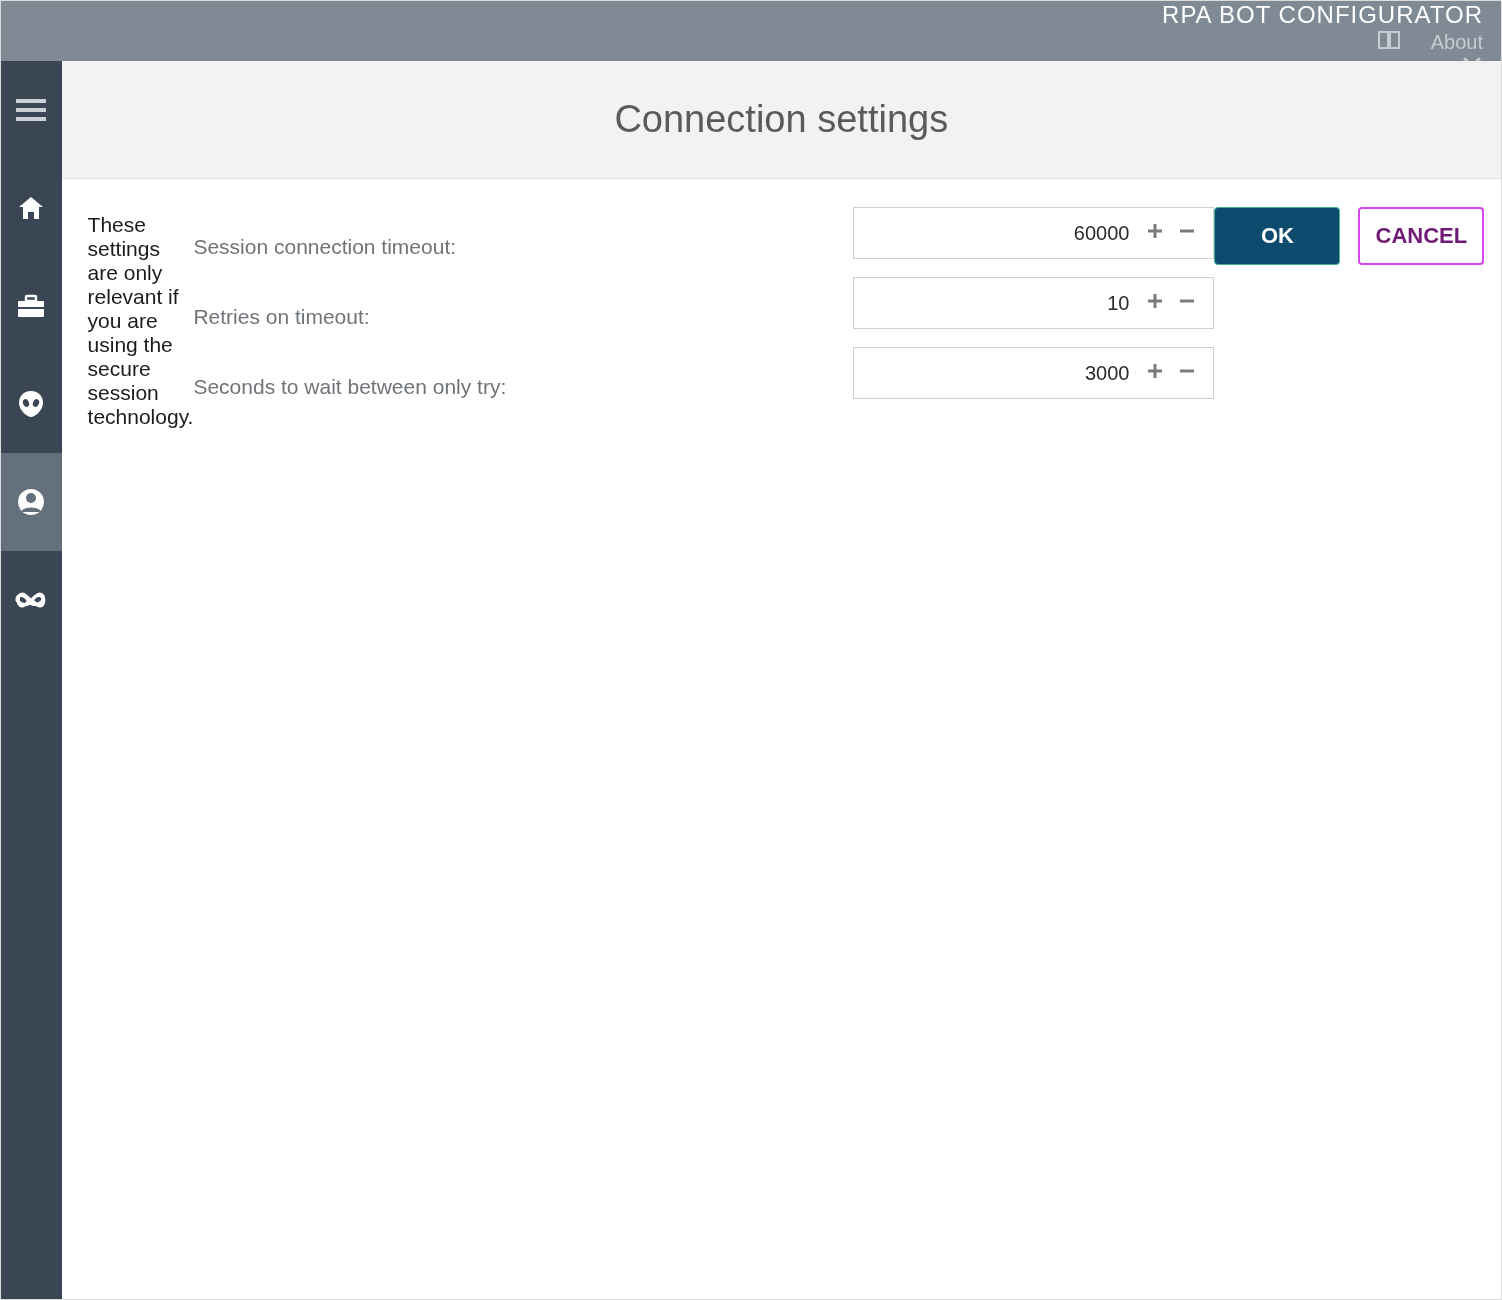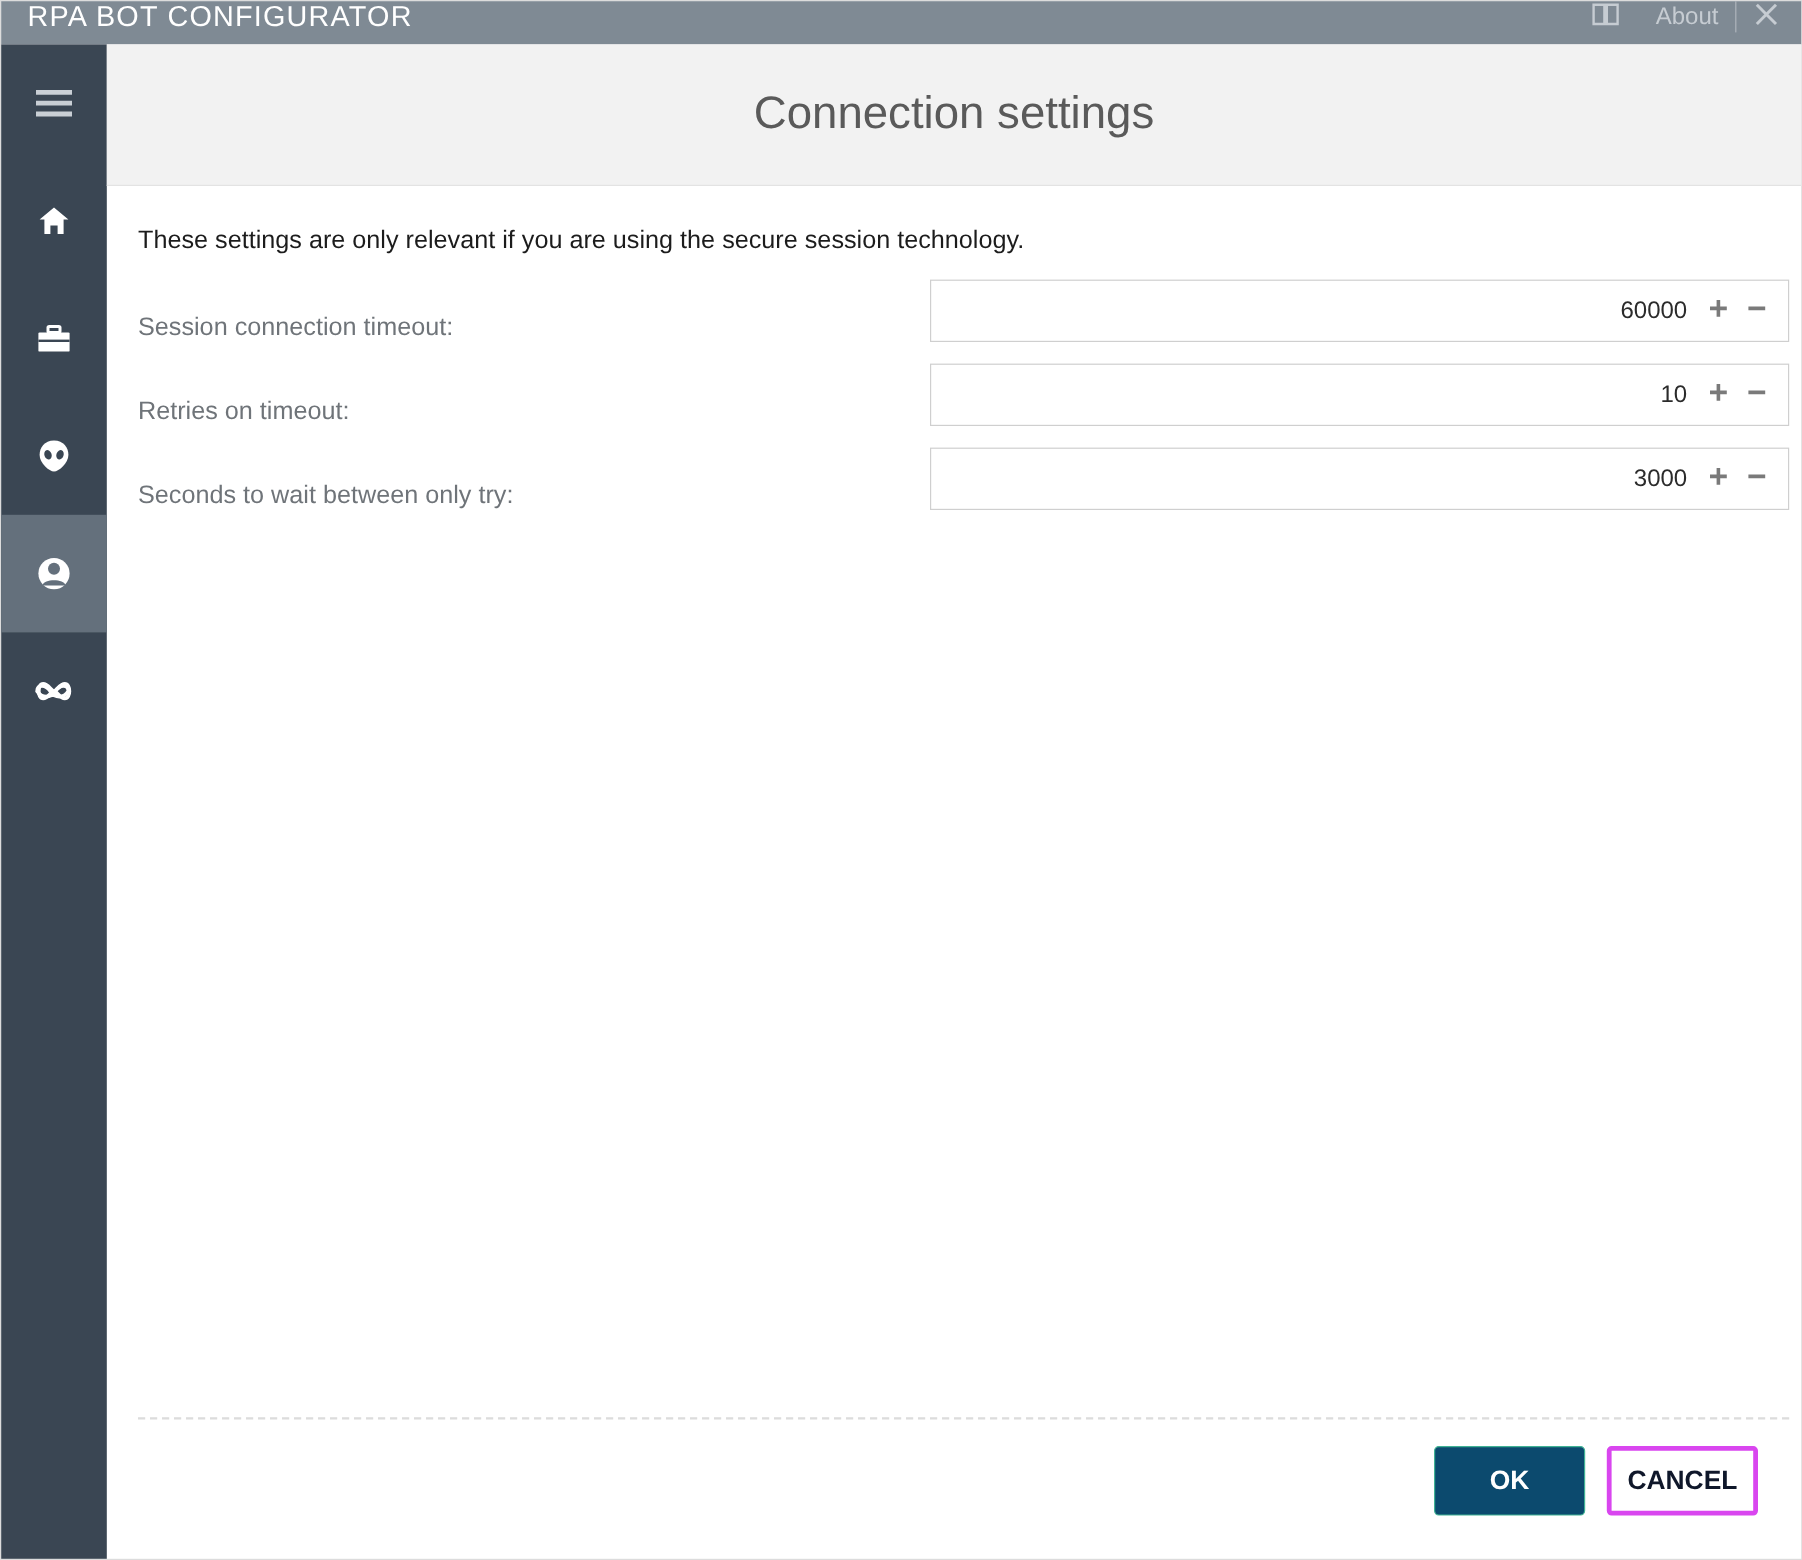--- a/index.html
+++ b/index.html
@@ -9,26 +9,27 @@
     font-family: "Segoe UI", Arial, sans-serif;
     background: #fff;
     overflow: hidden;
   }
   .window {
     width: 1502px; height: 1300px;
     display: flex; flex-direction: column;
     border: 1px solid #dcdcdc;
   }
   .titlebar {
-    height: 36px;
+    height: 60px;
     background: #7f8a94;
     color: #ffffff;
     display: flex;
-    align-items: flex-start;
+    align-items: flex-end;
     padding: 0 18px 0 22px;
+    flex-direction: column;
   }
   .titlebar .title {
     font-size: 24px;
     letter-spacing: 1px;
     font-weight: 400;
     flex: 0 0 auto;
   }
   .titlebar .spacer { flex: 1 1 auto; }
   .titlebar .about-group {
     display: flex; align-items: center;
@@ -75,21 +76,21 @@
   .page-header h1 {
     margin:15px;
     font-weight: 400;
     font-size: 38px;
     color: #5a5a5a;
   }
   .content {
     flex:1 1 auto;
     position: relative;
     padding: 28px 10px 0 26px;
-    display:flex; flex-direction:column;
+    display:flex; flex-direction:row;
   }
   .desc {
     font-size: 21px;
     color: #1c1c1c;
     margin: 6px 0 20px 0;
   }
   .form { flex: 0 0 auto; }
   .row {
     display:flex; align-items:flex-end;
     margin-bottom: 18px;
@@ -141,22 +142,22 @@
     border-radius: 4px;
     cursor:pointer;
   }
   .btn-ok {
     background: #0c4a6e;
     color: #ffffff;
     border: 1px solid #3fb294;
   }
   .btn-cancel {
     background: #ffffff;
-    color: #0f172a;
-    border: 4px solid #d946ef;
+    color: #701a75;
+    border: 2px solid #d946ef;
   }
 </style>
 </head>
 <body>
 
 <div class="window">
   <div class="titlebar">
     <div class="title">RPA BOT CONFIGURATOR</div>
     <div class="spacer"></div>
     <div class="about-group">

